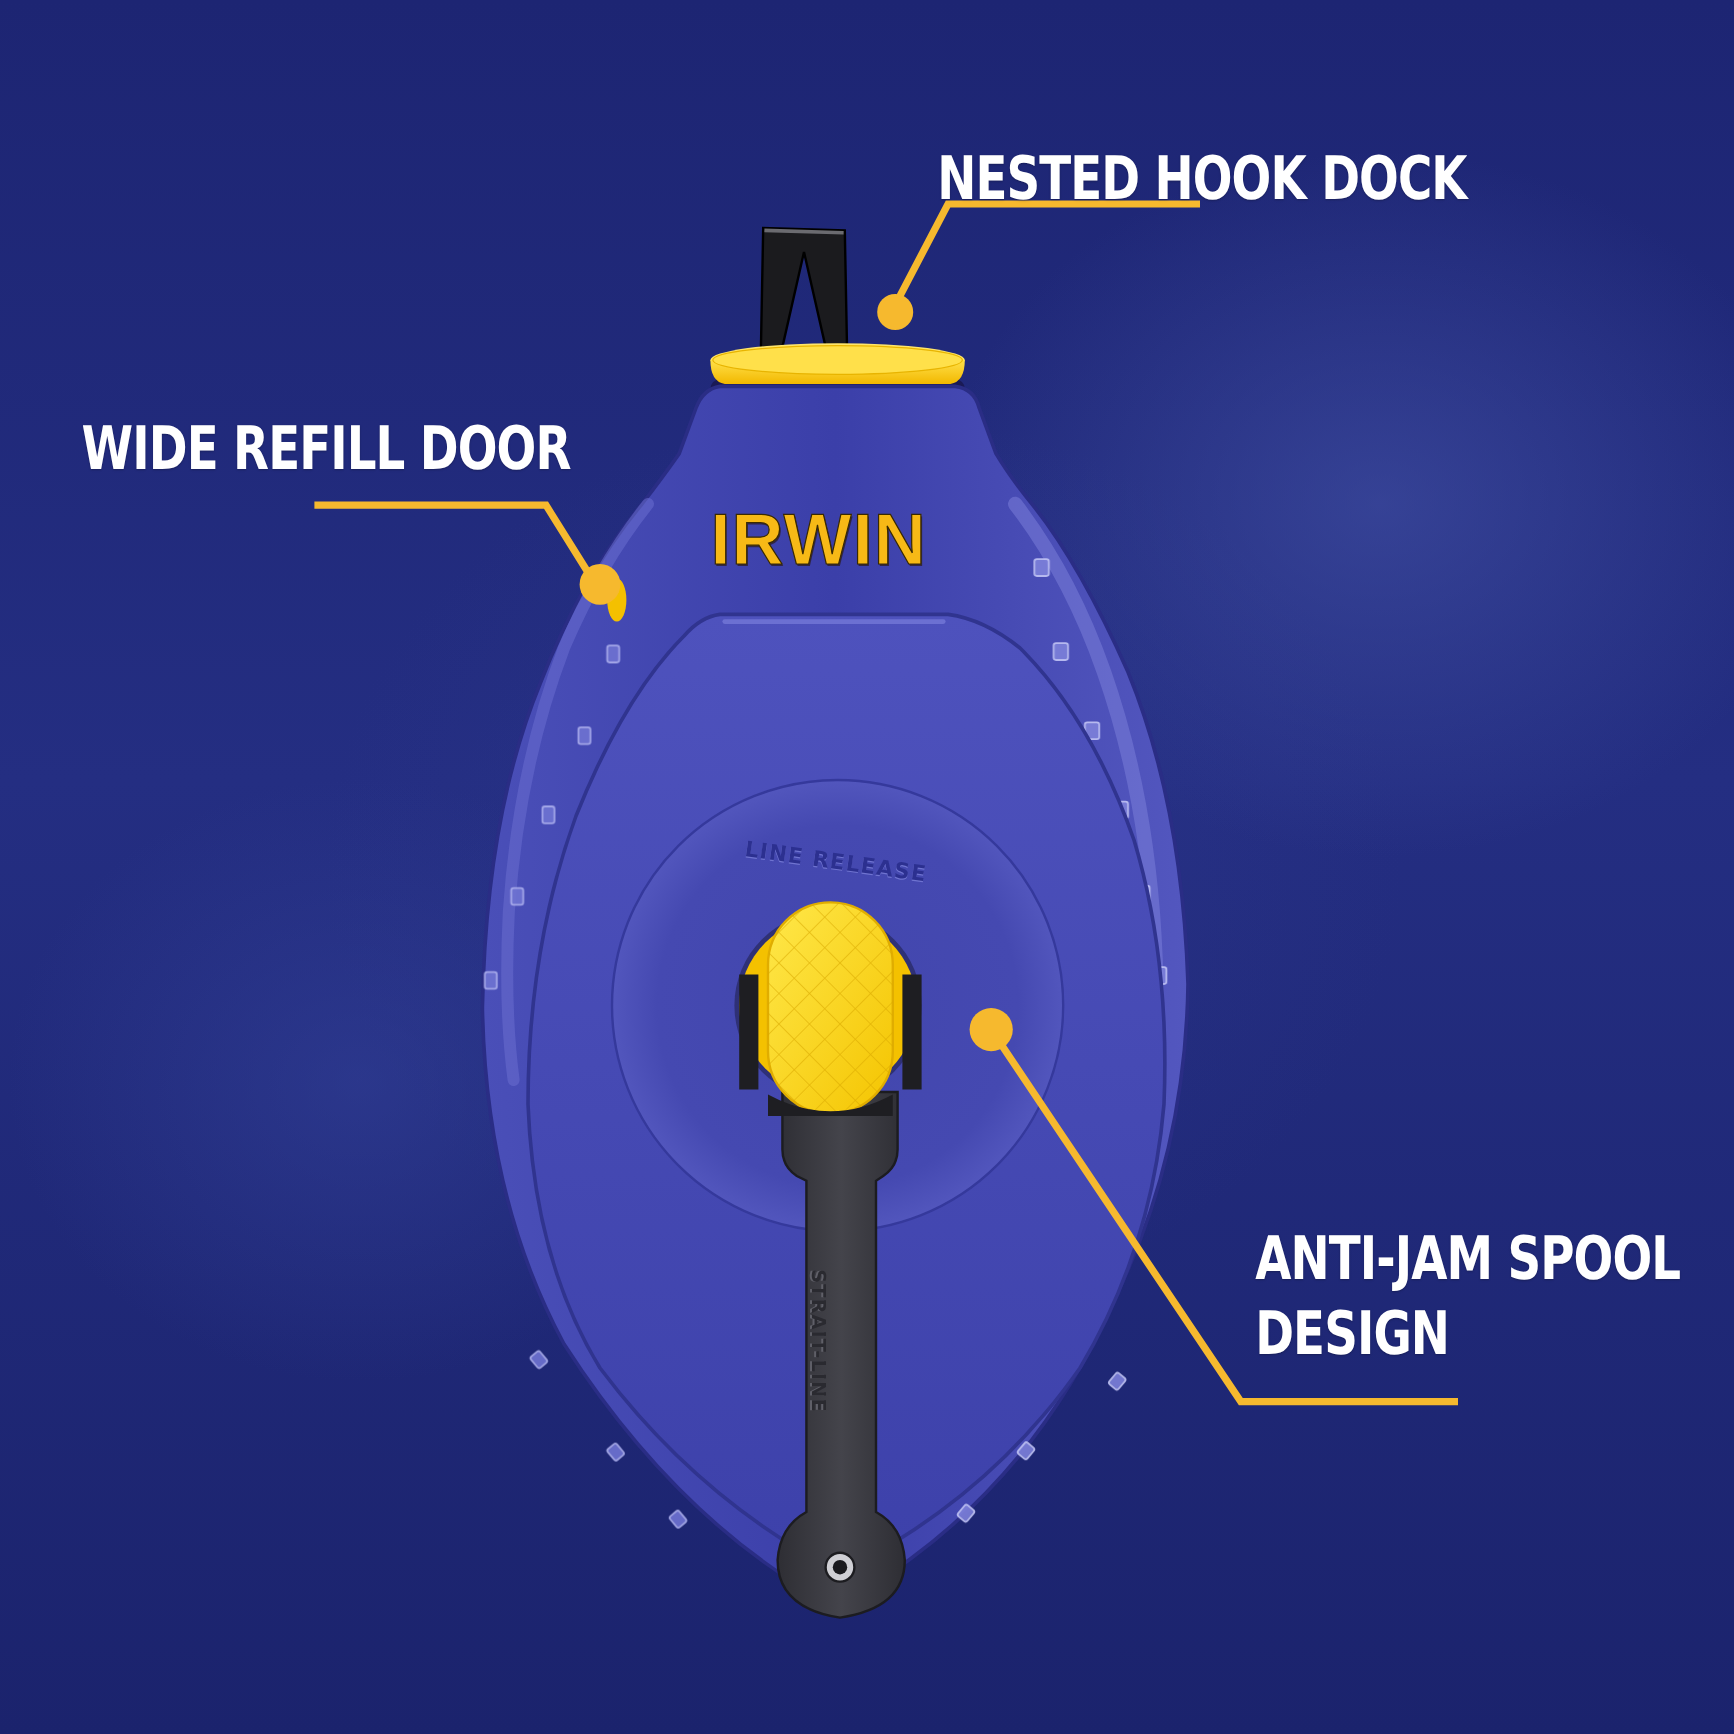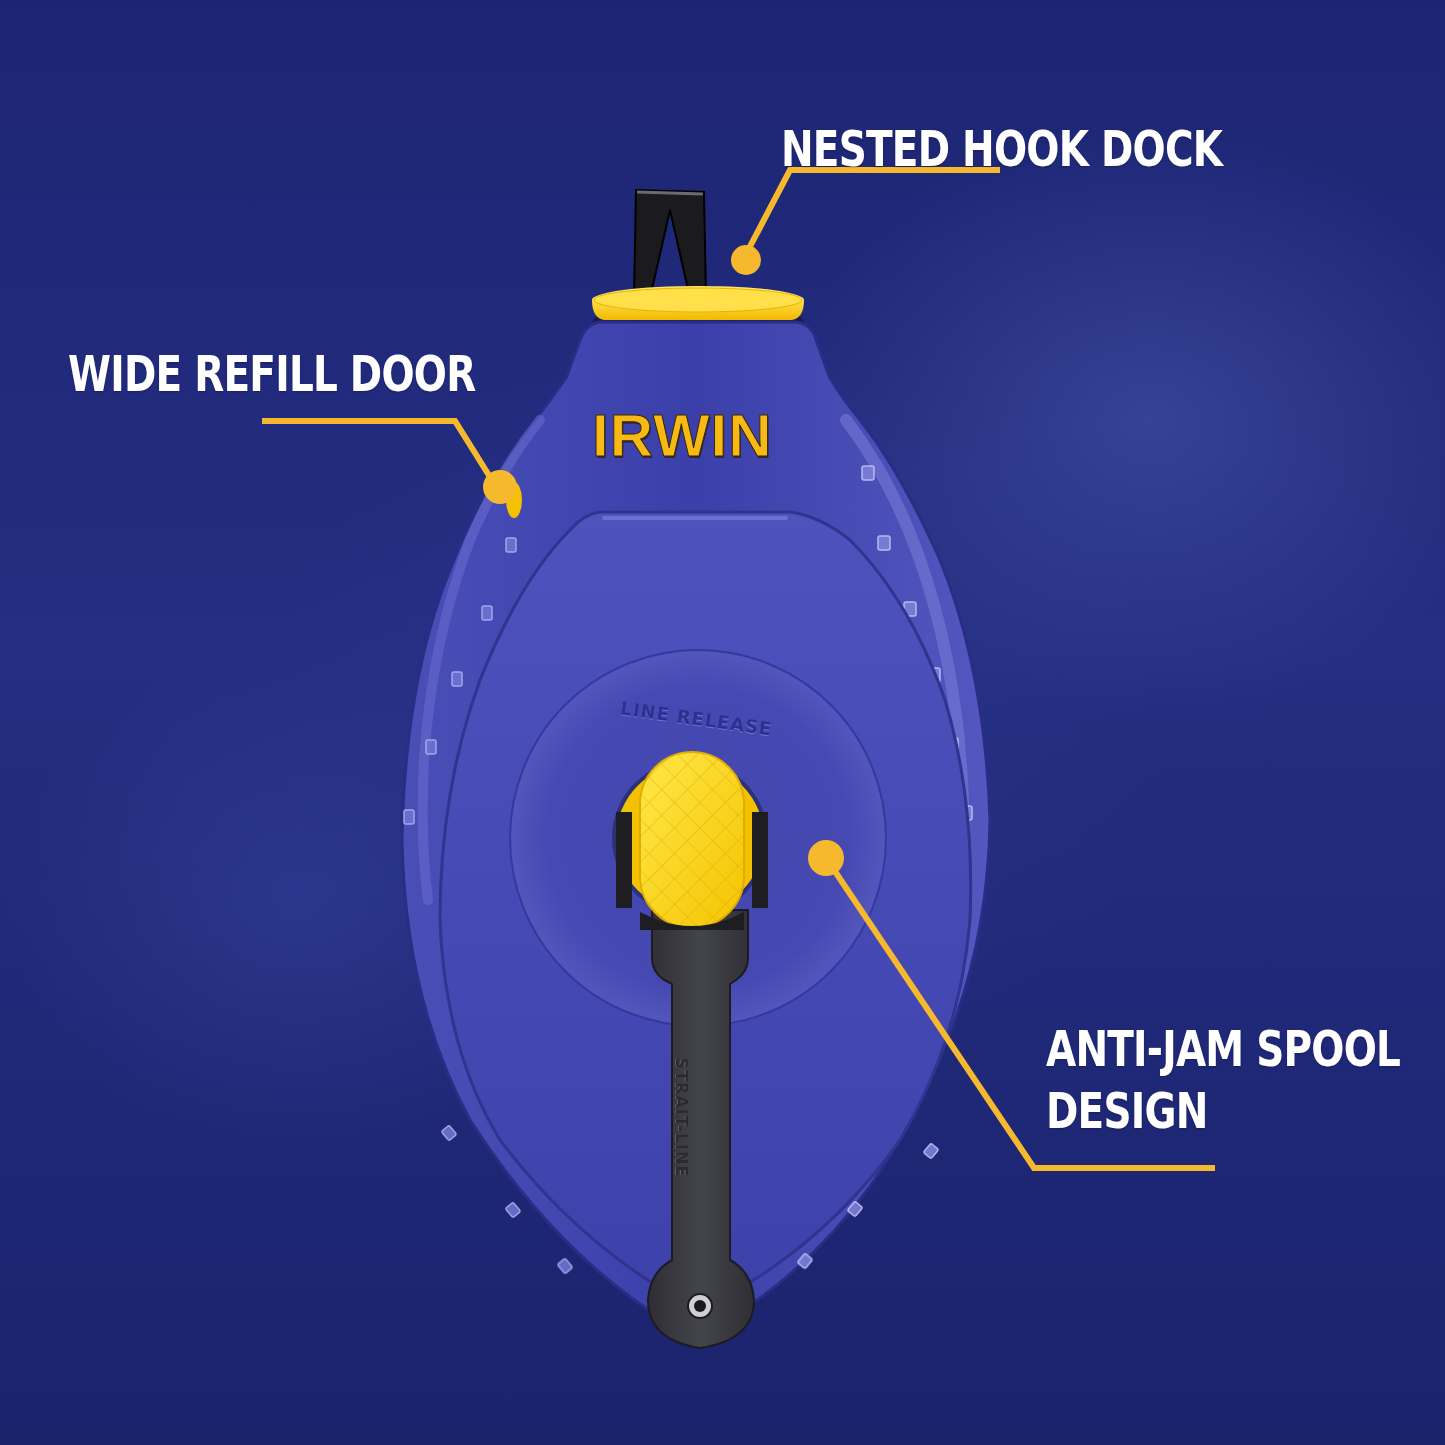--- a/index.html
+++ b/index.html
@@ -26,21 +26,21 @@
       line-height: 58px;
       letter-spacing: -1px;
       transform: scaleX(0.78);
       transform-origin: left top;
       white-space: nowrap;
       text-shadow: 0 1px 2px rgba(0,0,0,0.25);
     }
     svg.art { position: absolute; left: 0; top: 0; }
     .brand {
       position: absolute;
-      left: 592px; top: 404px;
+      left: 592px; top: 418px;
       font-family: "Liberation Sans", sans-serif;
       font-weight: bold;
       font-size: 60px;
       line-height: 64px;
       color: #f7b916;
       letter-spacing: 1px;
       -webkit-text-stroke: 1px #3a2a00;
       text-shadow: 1px 2px 0 rgba(40,20,0,0.6);
     }
     .embossed-text {

